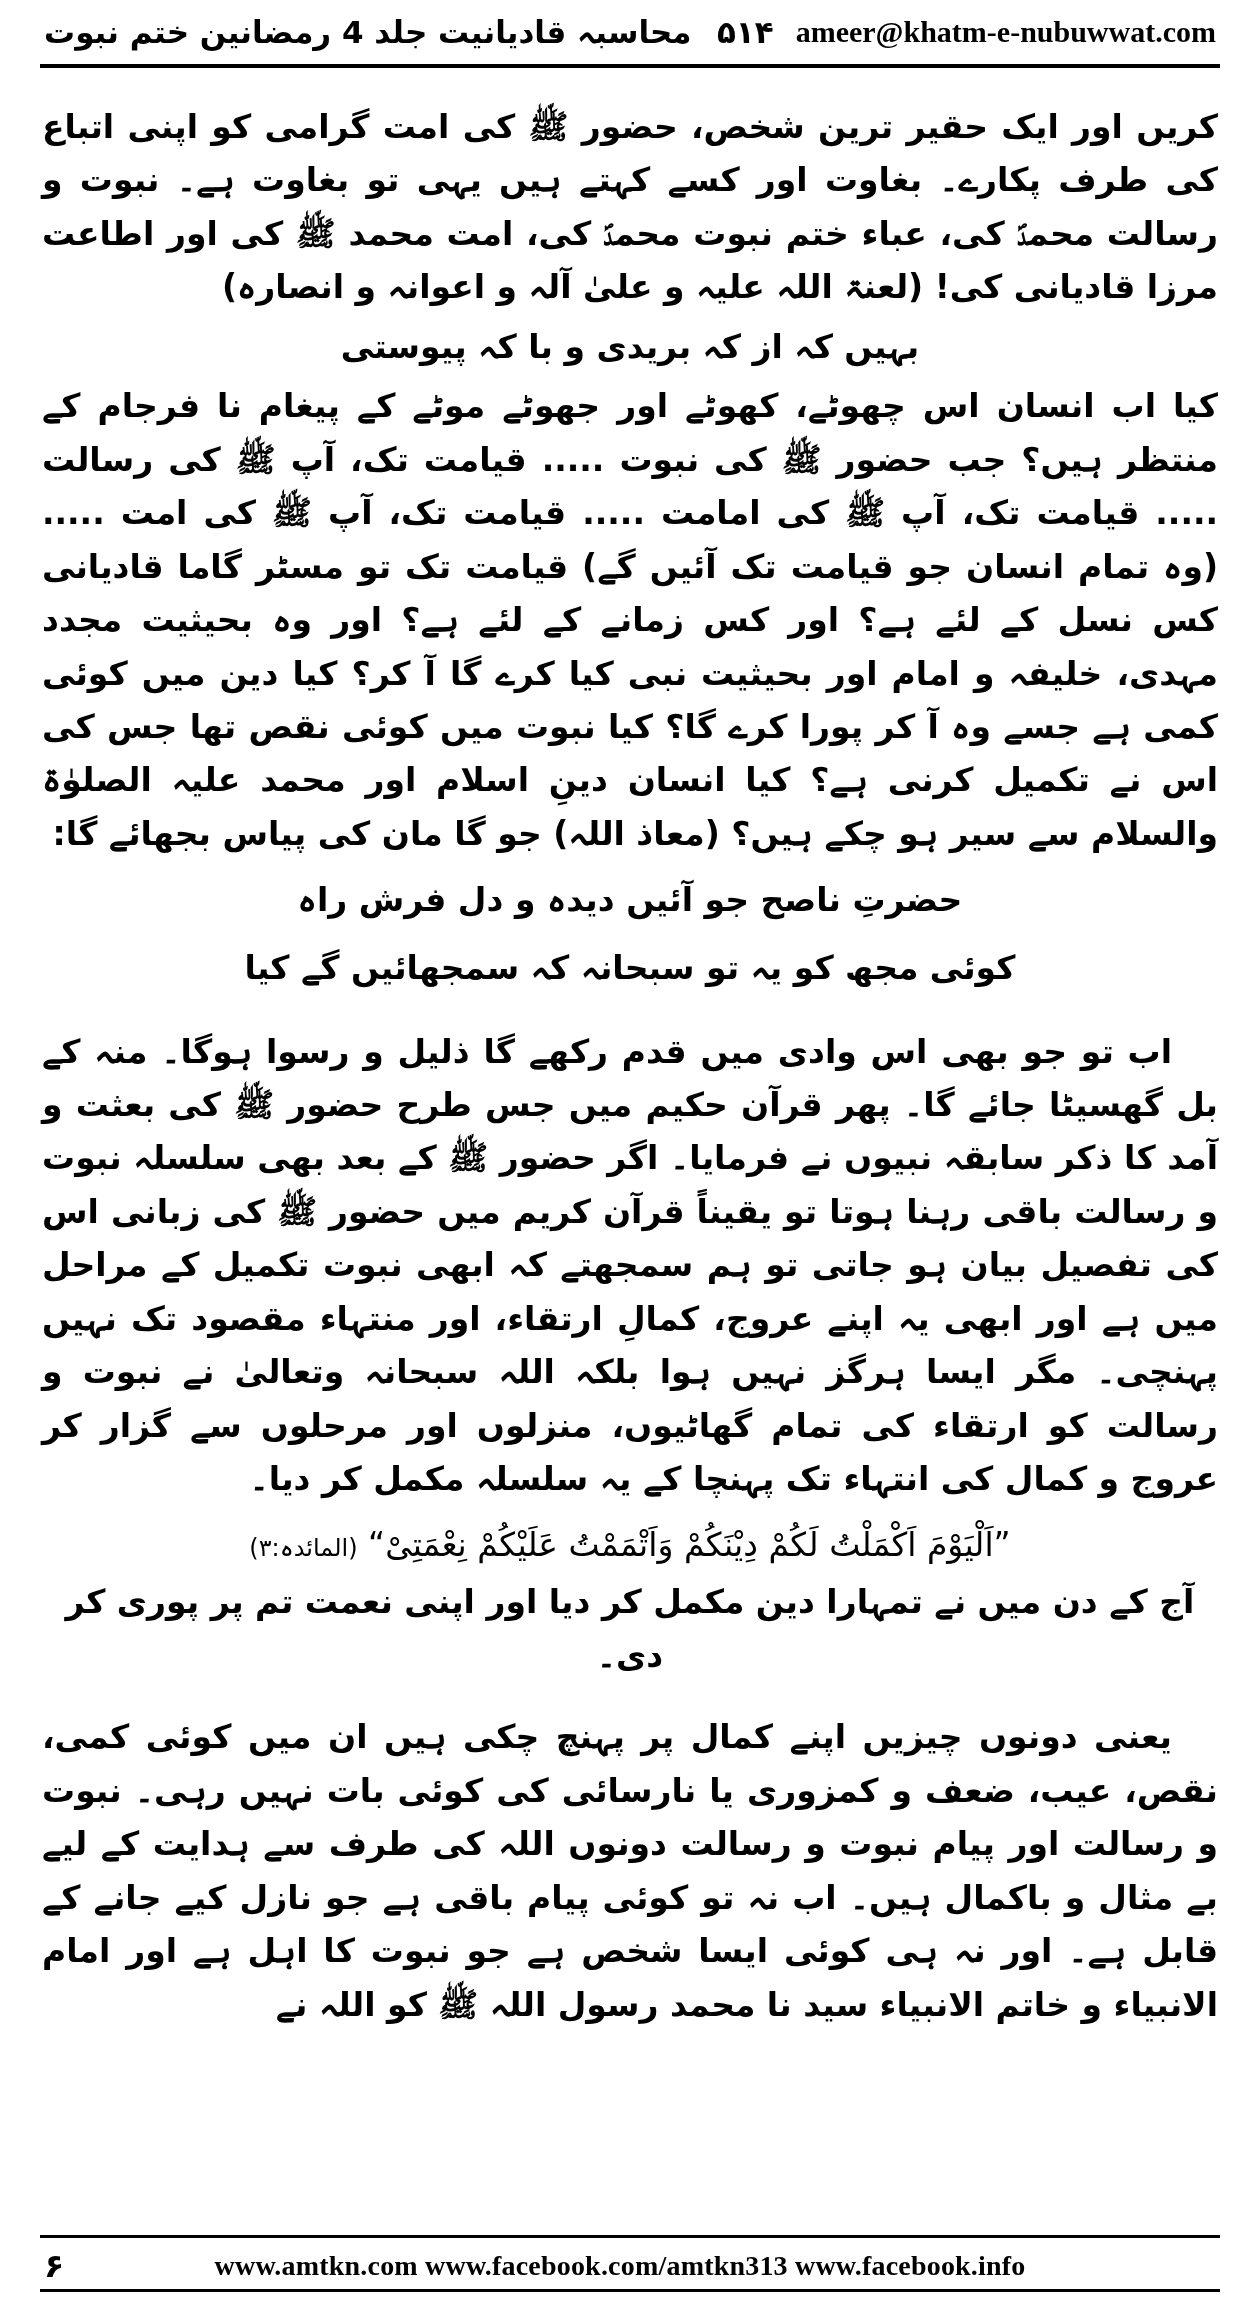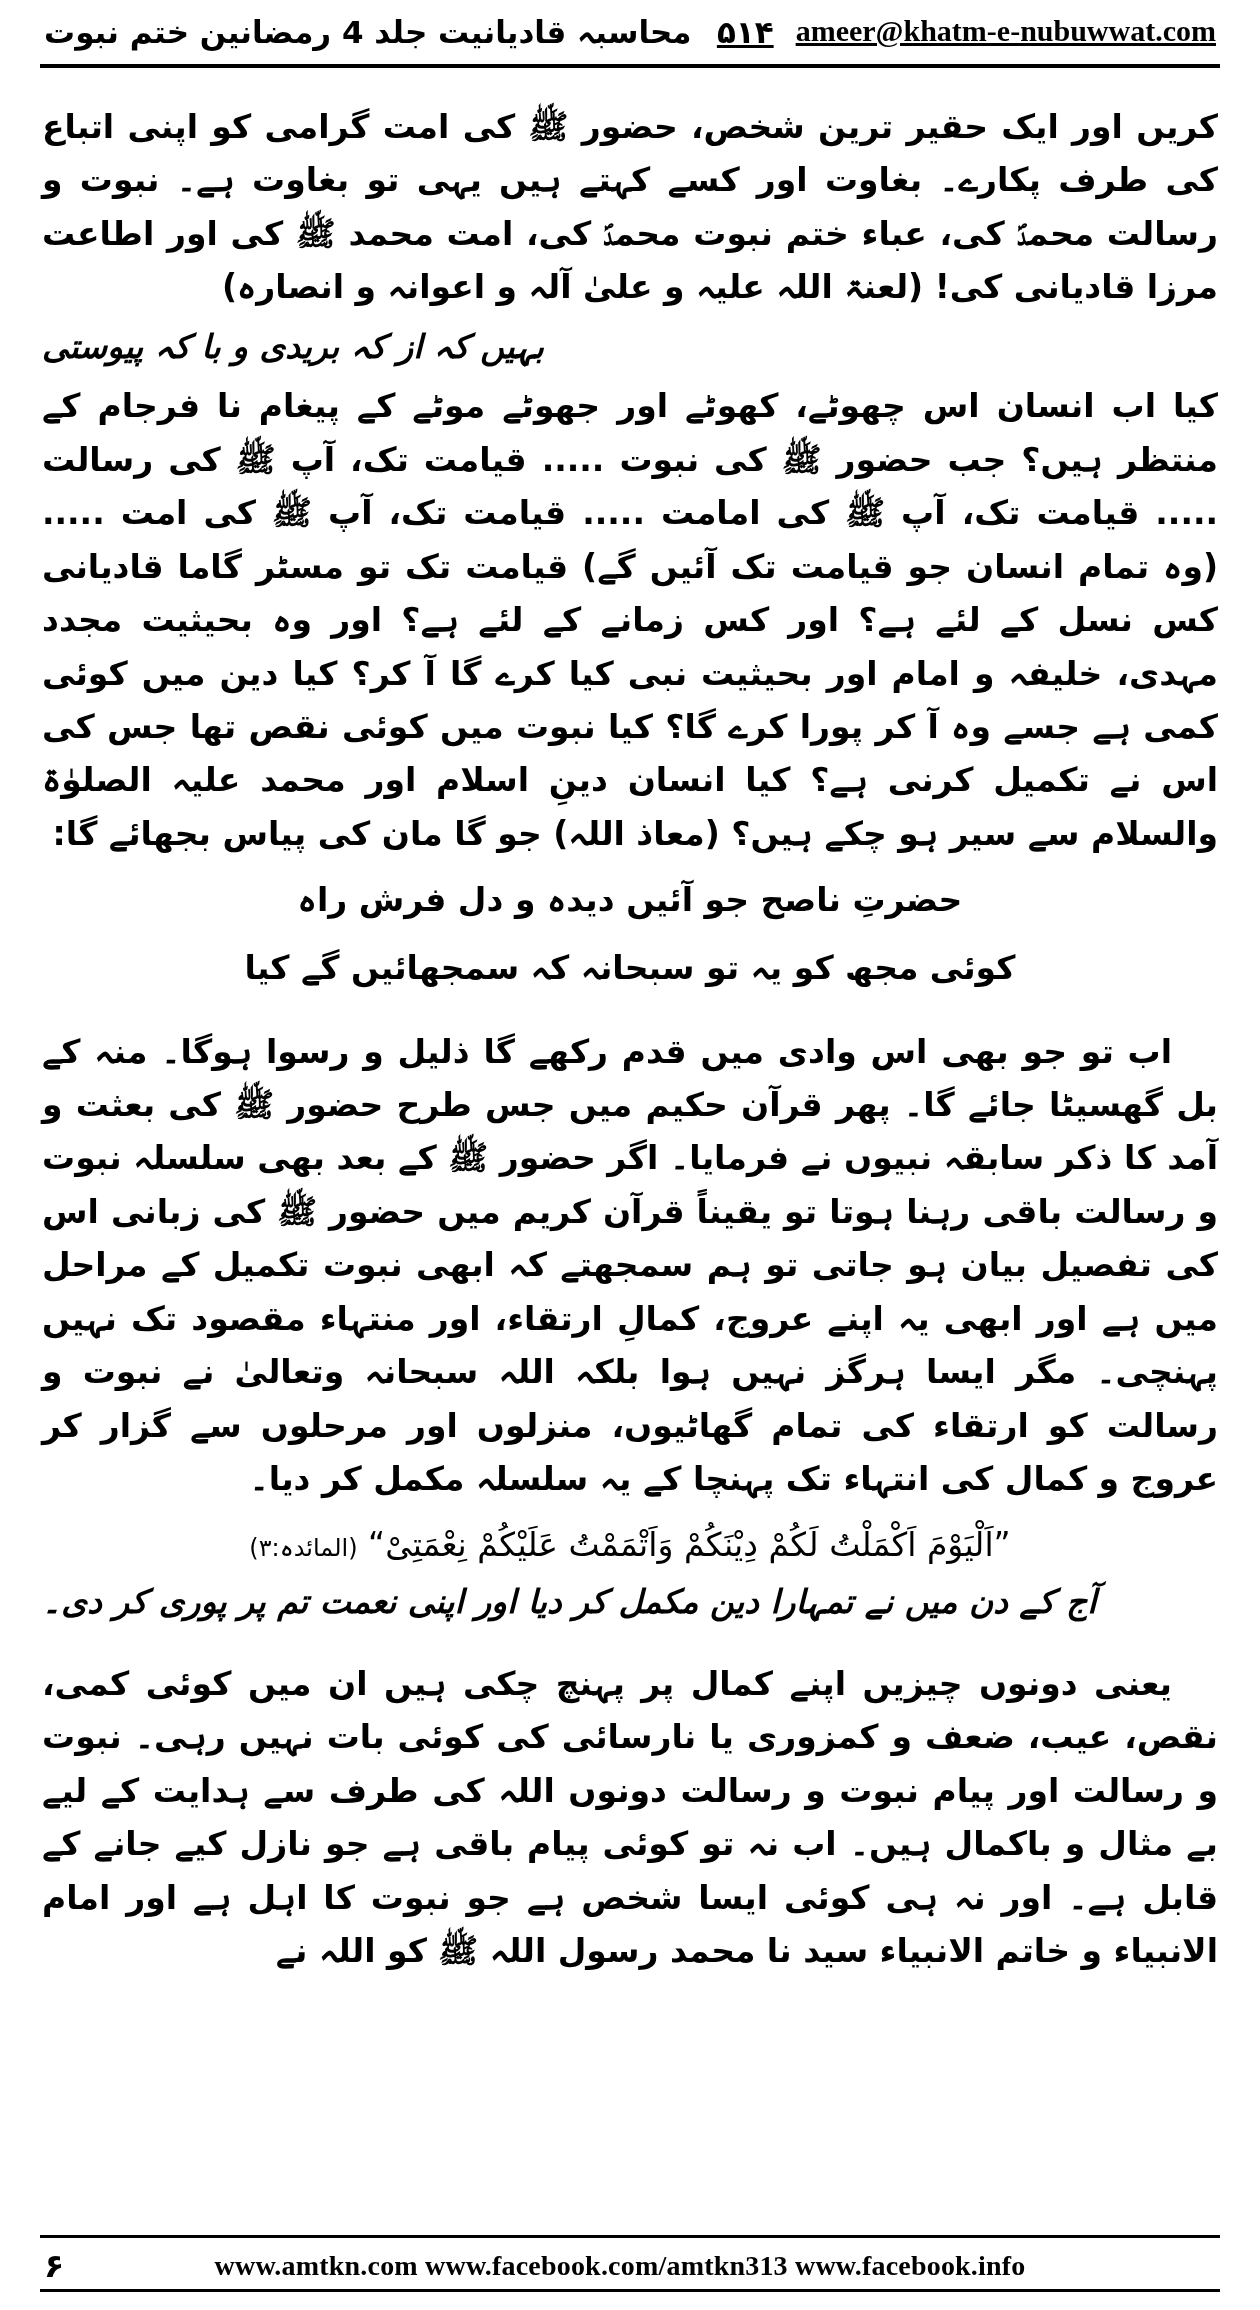--- a/index.html
+++ b/index.html
@@ -35,23 +35,23 @@
   }
   .header-right {
     font-size: 31px;
     font-weight: bold;
     letter-spacing: 0px;
     white-space: nowrap;
   }
   .header-left {
     display: flex;
     flex-direction: row-reverse;
+    align-items: center;
     gap: 22px;
     white-space: nowrap;
-    text-decoration: underline;
   }
   .page-number-top {
     font-size: 31px;
     font-weight: bold;
   }
   .header-email {
     font-size: 30px;
     font-weight: bold;
     font-family: "Liberation Serif", serif;
     direction: ltr;
@@ -77,23 +77,22 @@
     font-weight: bold;
     margin: 0 0 6px 0;
     text-align: justify;
     text-justify: inter-word;
   }
   .para.indent {
     text-indent: 46px;
     margin-top: 28px;
   }
   .para.center {
-    text-align: left;
+    text-align: center;
     text-indent: 0;
-    font-style: italic;
   }
   .verse {
     font-size: 33px;
     line-height: 1.7;
     font-weight: bold;
     text-align: center;
     margin: 12px 0;
   }
   .arabic {
     font-size: 33px;

